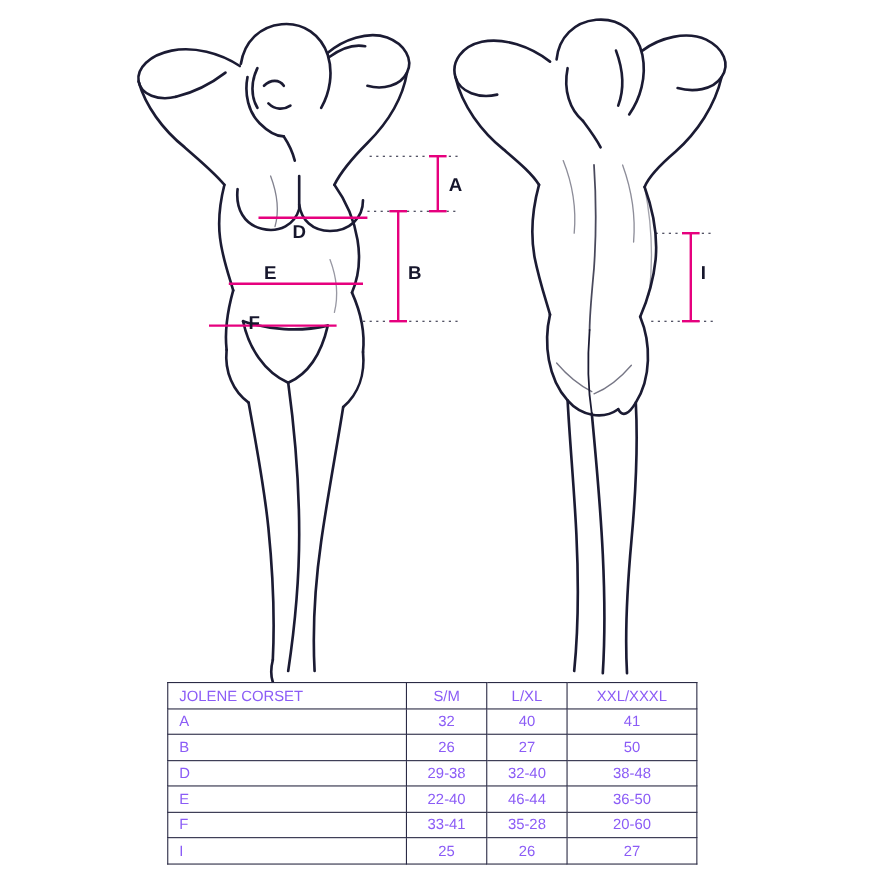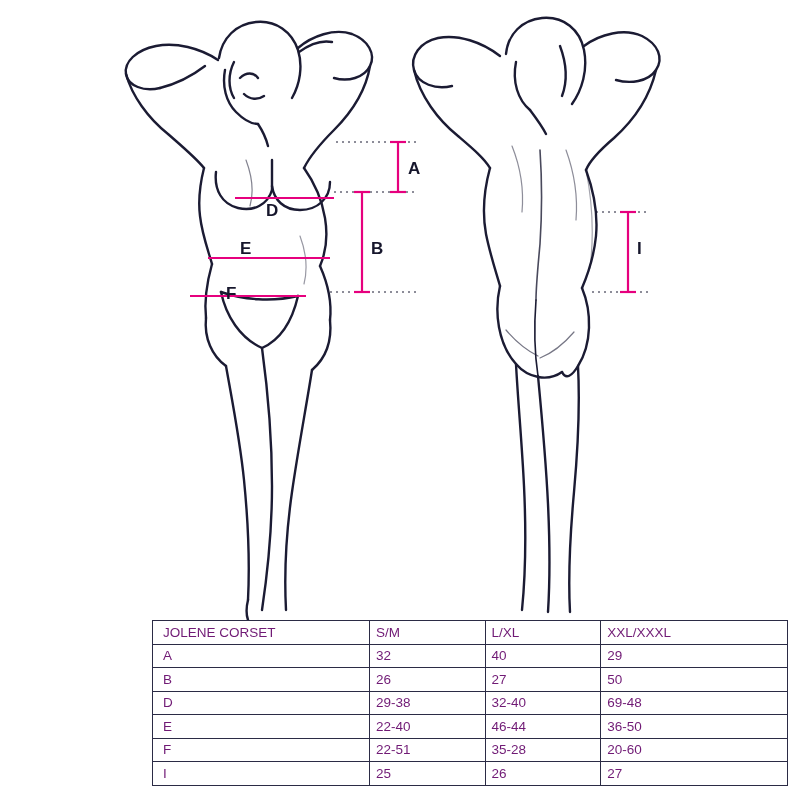--- a/index.html
+++ b/index.html
@@ -31,29 +31,30 @@
     font-size: 17px;
     font-weight: 700;
     color: #16162c;
     line-height: 1;
   }
   
   #size-table {
     position: absolute;
     left: 152px;
     top: 620px;
-    width: 636px;
+    width: 482px;
     border-collapse: collapse;
     font-size: 13.5px;
-    color: #701a75;
+    color: #8b5cf6;
   }
   #size-table td {
     border: 1px solid #2b2b45;
     height: 22.5px;
     padding: 0 6px;
+    text-align: center;
     vertical-align: middle;
     font-family: "Liberation Sans", sans-serif;
   }
   #size-table td.rowlabel {
     text-align: left;
     width: 200px;
     padding-left: 10px;
   }
   #size-table tr.header td {
     font-weight: 400;
@@ -196,43 +197,43 @@
     <tr class="header">
       <td class="rowlabel">JOLENE CORSET</td>
       <td>S/M</td>
       <td>L/XL</td>
       <td>XXL/XXXL</td>
     </tr>
     <tr>
       <td class="rowlabel">A</td>
       <td>32</td>
       <td>40</td>
-      <td>29</td>
+      <td>41</td>
     </tr>
     <tr>
       <td class="rowlabel">B</td>
       <td>26</td>
       <td>27</td>
       <td>50</td>
     </tr>
     <tr>
       <td class="rowlabel">D</td>
       <td>29-38</td>
       <td>32-40</td>
-      <td>69-48</td>
+      <td>38-48</td>
     </tr>
     <tr>
       <td class="rowlabel">E</td>
       <td>22-40</td>
       <td>46-44</td>
       <td>36-50</td>
     </tr>
     <tr>
       <td class="rowlabel">F</td>
-      <td>22-51</td>
+      <td>33-41</td>
       <td>35-28</td>
       <td>20-60</td>
     </tr>
     <tr>
       <td class="rowlabel">I</td>
       <td>25</td>
       <td>26</td>
       <td>27</td>
     </tr>
   </tbody>

